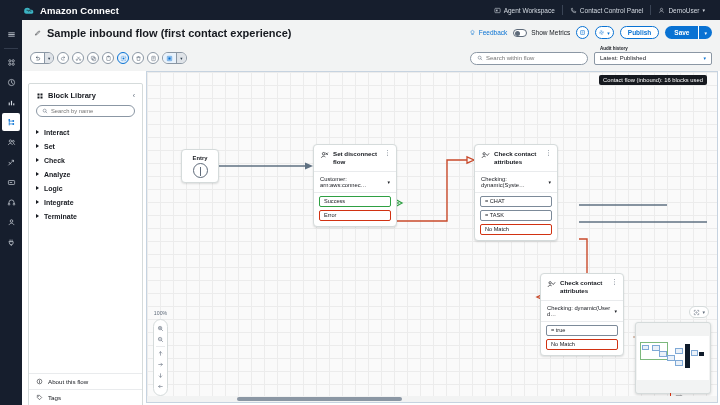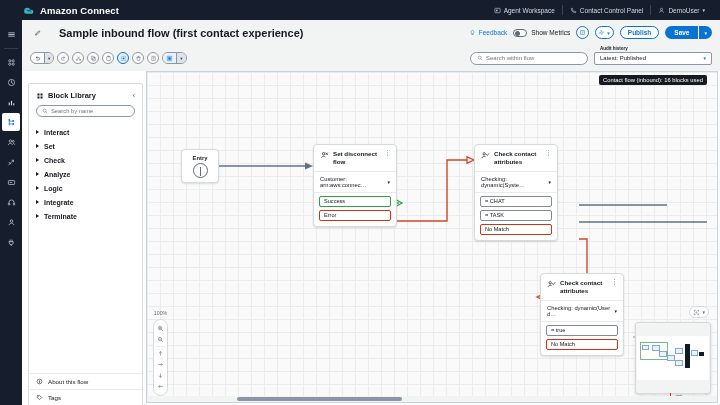--- a/index.html
+++ b/index.html
@@ -39,21 +39,21 @@
   }
   .rail-btn svg { width: 9px; height: 9px; display: block; }
   .rail-btn.active { background: #ffffff; }
   .rail-divider { width: 14px; height: 1px; background: #333c4d; margin: 3px 0 4px; }
 
   
   .header {
     position: absolute; left: 22px; top: 20px; width: 698px; height: 25px;
     background: #f2f3f3; display: flex; align-items: center;
   }
-  .title-wrap { display: flex; align-items: center; gap: 17px; padding-left: 12px; }
+  .title-wrap { display: flex; align-items: center; gap: 5px; padding-left: 12px; }
   .pencil { width: 8px; height: 8px; display: block; }
   .page-title { font-size: 11px; font-weight: bold; color: #16191f; }
   .header-actions { margin-left: auto; display: flex; align-items: center; gap: 6px; padding-right: 8px; }
   .feedback {
     display: flex; align-items: center; gap: 3px; color: #0972d3; font-size: 6.5px;
   }
   .toggle-wrap { display: flex; align-items: center; gap: 4px; }
   .toggle {
     width: 14px; height: 8px; border-radius: 4px; background: #ffffff;
     border: 1px solid #5f6b7a; position: relative;

